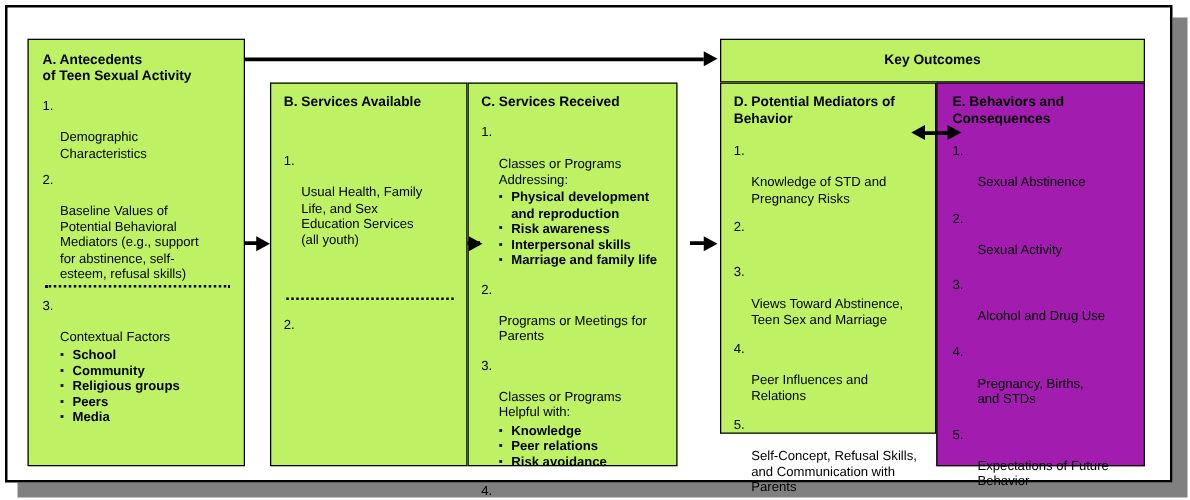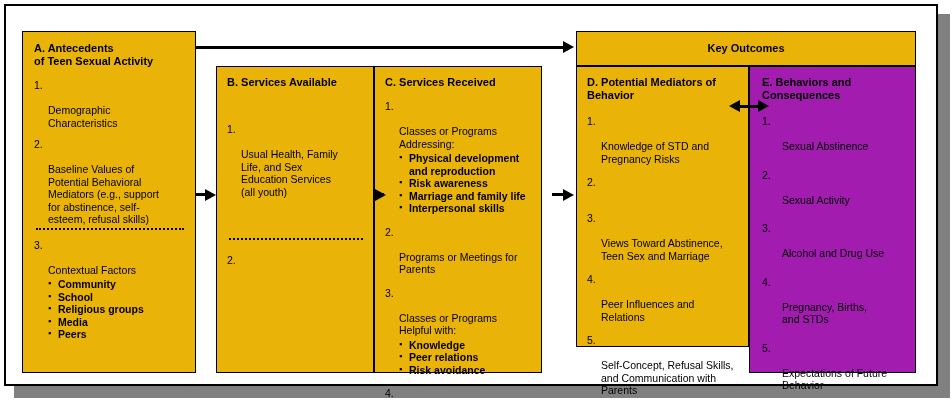--- a/index.html
+++ b/index.html
@@ -31,21 +31,21 @@
     left: 4px;
     top: 4px;
     width: 934px;
     height: 382px;
     background: #ffffff;
     border: 2px solid #000000;
     box-sizing: border-box;
   }
   .box {
     position: absolute;
-    background: #eab308;
+    background: #bef264;
     border: 1px solid #000000;
     box-sizing: border-box;
   }
   .box.gray {
     background: #a21caf;
   }
   .box-title {
     font-size: 11px;
     font-weight: bold;
     color: #000;
@@ -155,25 +155,25 @@
         </li>
       </ol>
       <div class="dotted-sep"></div>
       <ol class="numlist">
         <li style="margin-bottom:1px;">
           <span class="num">3.</span>
           <span>Contextual Factors</span>
         </li>
       </ol>
       <ul class="bullets" style="padding-left:14px;">
+        <li>School</li>
         <li>Community</li>
-        <li>School</li>
         <li>Religious groups</li>
+        <li>Peers</li>
         <li>Media</li>
-        <li>Peers</li>
       </ul>
     </div>
   </div>
 
   <div class="box" style="left:216px; top:66px; width:158px; height:307px;">
     <div class="inner" style="padding:9px 8px 6px 10px;">
       <div class="box-title">B. Services Available</div>
       <div class="spacer-lg"></div>
       <ol class="numlist">
         <li style="margin-bottom:2px;">
@@ -202,22 +202,22 @@
         <li style="margin-bottom:1px;">
           <span class="num">1.</span>
           <span>Classes or Programs
 Addressing:</span>
         </li>
       </ol>
       <ul class="bullets" style="padding-left:14px;">
         <li>Physical development
 and reproduction</li>
         <li>Risk awareness</li>
+        <li>Interpersonal skills</li>
         <li>Marriage and family life</li>
-        <li>Interpersonal skills</li>
       </ul>
       <div style="height:11px"></div>
       <ol class="numlist">
         <li style="margin-bottom:11px;">
           <span class="num">2.</span>
           <span>Programs or Meetings for
 Parents</span>
         </li>
         <li style="margin-bottom:1px;">
           <span class="num">3.</span>

